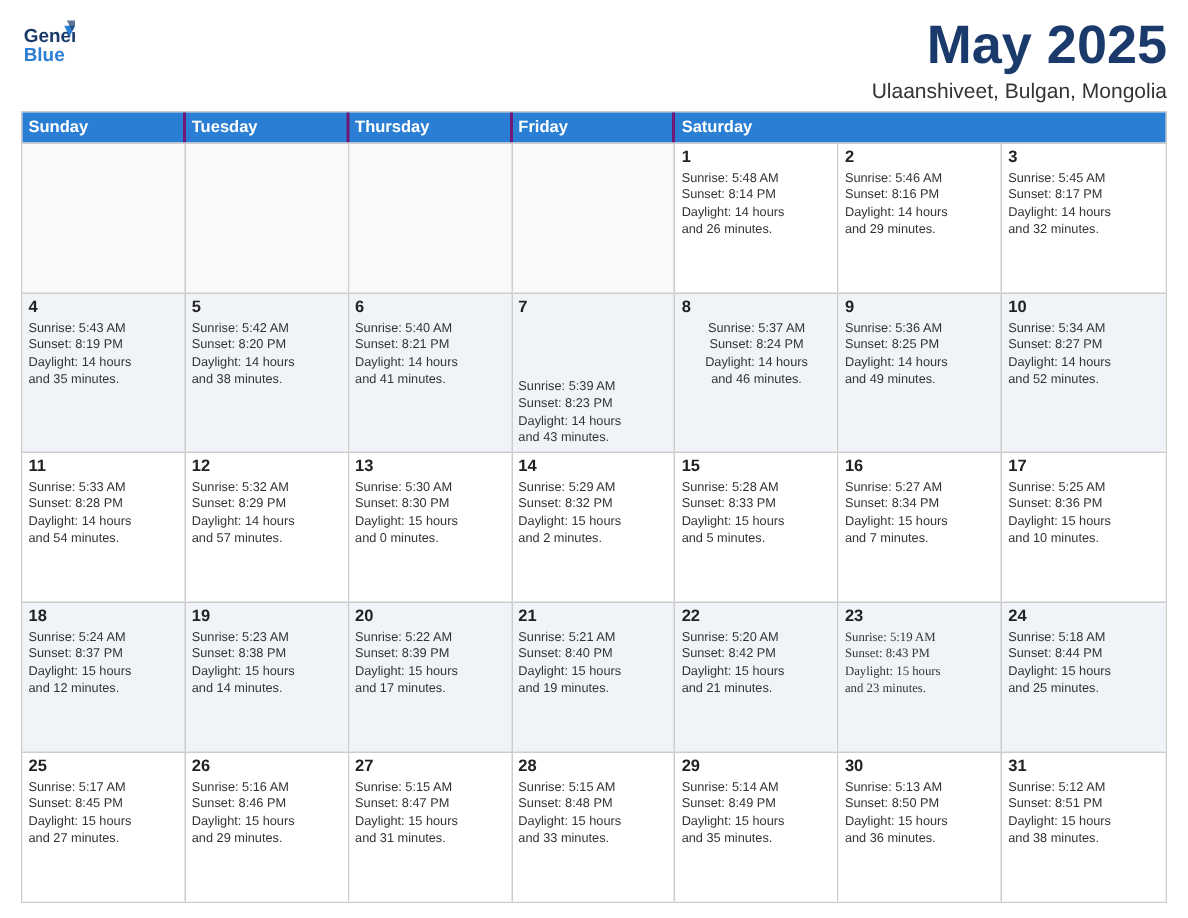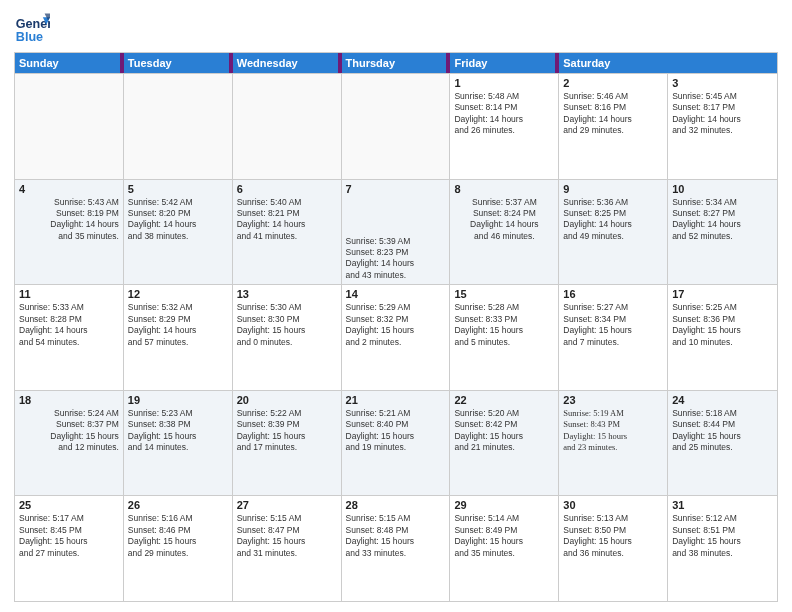--- a/index.html
+++ b/index.html
@@ -56,21 +56,21 @@
       display: grid;
       grid-template-columns: repeat(7, 1fr);
       background: #2a7fd4;
     }
     .cal-header-cell {
       color: #fff;
       font-size: 11px;
       font-weight: bold;
       padding: 4px 4px;
       text-align: left;
-      border-right: 4px solid #701a75;
+      border-right: 2px solid #701a75;
     }
     .cal-header-cell:last-child { border-right: none; }
     .cal-body {
       flex: 1;
       display: flex;
       flex-direction: column;
     }
     .cal-row {
       display: grid;
       grid-template-columns: repeat(7, 1fr);
@@ -107,27 +107,30 @@
 <div class="page">
   <div class="header">
     <div class="logo">
       <svg class="logo-icon" viewBox="0 0 40 40">
         <text x="2" y="20" font-size="14" font-weight="bold" fill="#1a3a6b">General</text>
         <text x="2" y="34" font-size="14" font-weight="bold" fill="#2a7fd4">Blue</text>
         <polygon points="32,8 40,8 36,16" fill="#2a7fd4"></polygon>
         <polygon points="34,4 42,4 38,12" fill="#1a3a6b" opacity="0.7"></polygon>
       </svg>
     </div>
+    <div class="title-block">
+      <div class="main-title">May 2025</div>
+      <div class="subtitle">Ulaanshiveet, Bulgan, Mongolia</div>
+    </div>
   </div>
 
   <div class="calendar">
     <div class="cal-header" id="cal-header">
         <div class="cal-header-cell">Sunday</div>
         <div class="cal-header-cell">Tuesday</div>
-        <div class="cal-header-cell">Wednesday</div>
         <div class="cal-header-cell">Thursday</div>
         <div class="cal-header-cell">Friday</div>
         <div class="cal-header-cell">Saturday</div>
       </div>
     <div class="cal-body" id="cal-body">
         <div class="cal-row">
           <div class="cal-cell empty"></div>
           <div class="cal-cell empty"></div>
           <div class="cal-cell empty"></div>
           <div class="cal-cell empty"></div>
@@ -149,21 +152,21 @@
             <div class="day-num">3</div>
             <div class="cell-text" style="white-space: pre-line;">Sunrise: 5:45 AM
 Sunset: 8:17 PM
 Daylight: 14 hours
 and 32 minutes.</div>
           </div>
         </div>
         <div class="cal-row">
           <div class="cal-cell alt-row">
             <div class="day-num">4</div>
-            <div class="cell-text" style="white-space: pre-line; text-align: right;">Sunrise: 5:43 AM
+            <div class="cell-text" style="white-space: pre-line;">Sunrise: 5:43 AM
 Sunset: 8:19 PM
 Daylight: 14 hours
 and 35 minutes.</div>
           </div>
           <div class="cal-cell alt-row">
             <div class="day-num">5</div>
             <div class="cell-text" style="white-space: pre-line;">Sunrise: 5:42 AM
 Sunset: 8:20 PM
 Daylight: 14 hours
 and 38 minutes.</div>
@@ -251,21 +254,21 @@
             <div class="day-num">17</div>
             <div class="cell-text" style="white-space: pre-line;">Sunrise: 5:25 AM
 Sunset: 8:36 PM
 Daylight: 15 hours
 and 10 minutes.</div>
           </div>
         </div>
         <div class="cal-row">
           <div class="cal-cell alt-row">
             <div class="day-num">18</div>
-            <div class="cell-text" style="white-space: pre-line; text-align: right;">Sunrise: 5:24 AM
+            <div class="cell-text" style="white-space: pre-line;">Sunrise: 5:24 AM
 Sunset: 8:37 PM
 Daylight: 15 hours
 and 12 minutes.</div>
           </div>
           <div class="cal-cell alt-row">
             <div class="day-num">19</div>
             <div class="cell-text" style="white-space: pre-line;">Sunrise: 5:23 AM
 Sunset: 8:38 PM
 Daylight: 15 hours
 and 14 minutes.</div>

